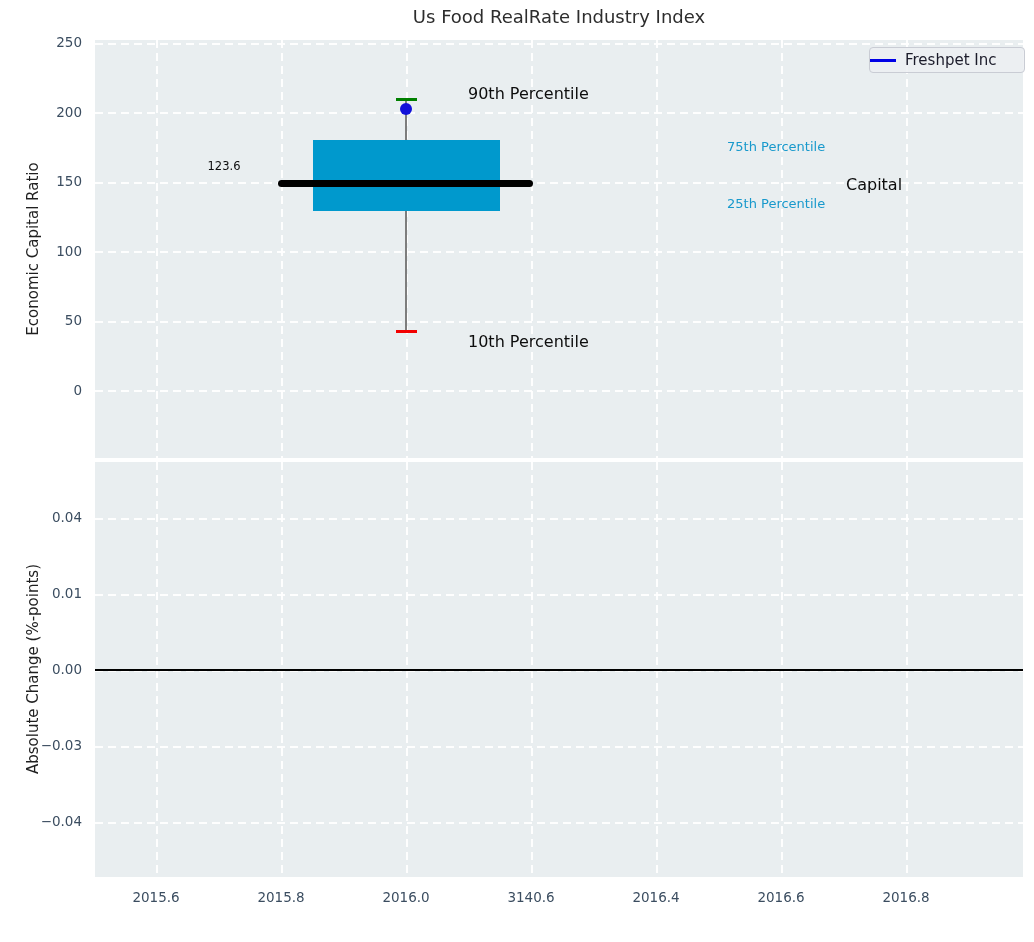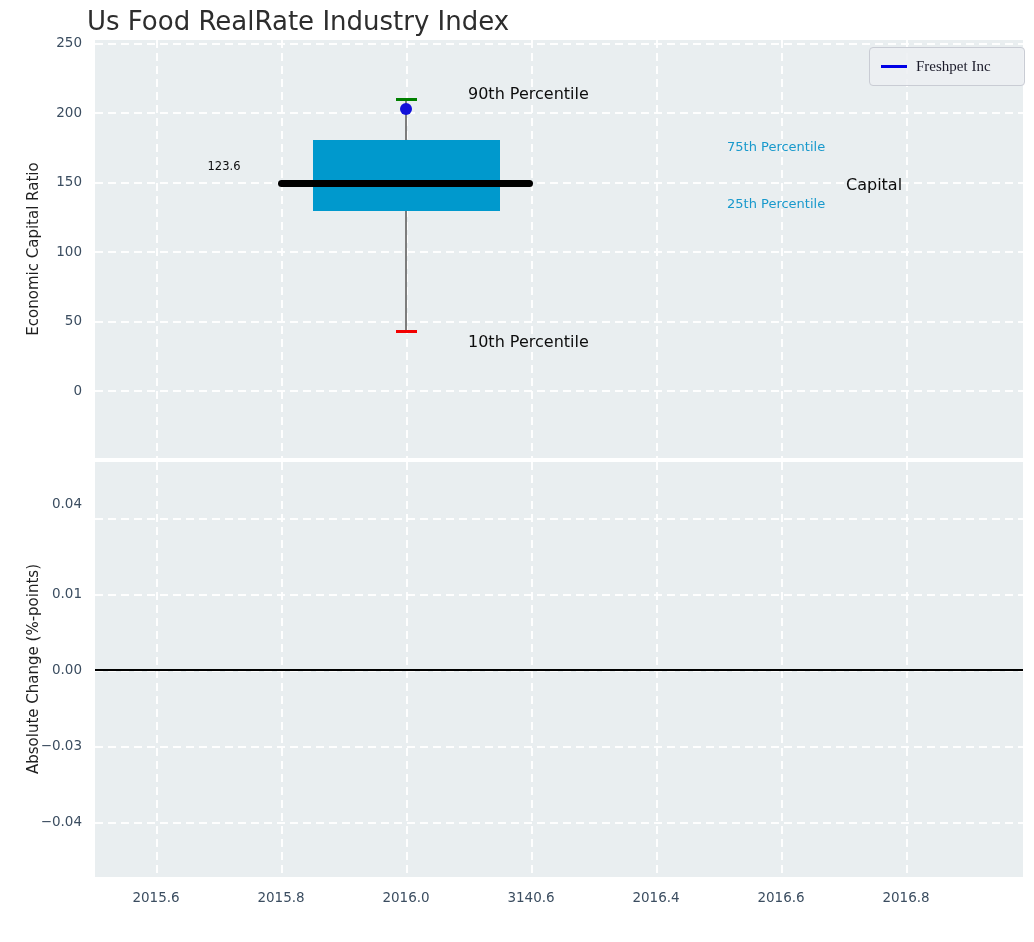--- a/index.html
+++ b/index.html
@@ -1,20 +1,20 @@
 <!DOCTYPE html>
 <html><head>
 <meta charset="utf-8">
 <style>
   * { margin:0; padding:0; box-sizing:border-box; }
   body { background:#ffffff; font-family:"DejaVu Sans","Liberation Sans",sans-serif; }
   .fig { position:relative; width:1034px; height:942px; background:#ffffff; overflow:hidden; }
 
-  .title { position:absolute; left:87px; top:6px; width:928px; 
-           font-size:26px; color:#2d2d2d; }
+  .title { position:absolute; left:95px; top:6px; width:928px; text-align:center;
+           font-size:18px; color:#2d2d2d; }
 
   .plot { position:absolute; left:95px; width:928px; background:#e9eef0; }
   .plot.top { top:40px; height:418px; }
   .plot.bottom { top:462px; height:415px; }
 
   .gv { position:absolute; top:0; bottom:0; width:2px;
         background:repeating-linear-gradient(to bottom, rgba(255,255,255,.95) 0 8px, rgba(255,255,255,0) 8px 13px); }
   .gh { position:absolute; left:0; right:0; height:2px;
         background:repeating-linear-gradient(to right, rgba(255,255,255,.95) 0 8px, rgba(255,255,255,0) 8px 13px); }
 
@@ -36,23 +36,23 @@
   .median-line { position:absolute; left:183px; top:140px; width:255px; height:7px;
                  background:#000; border-radius:3.5px; }
   .dot { position:absolute; left:305px; top:63px; width:12px; height:12px;
          border-radius:50%; background:#1111d9; }
 
   .ann { position:absolute; color:#0d0d0d; white-space:nowrap; }
   .ann.big { font-size:16px; }
   .ann.cyan { font-size:13px; color:#1899cc; }
   .ann.val { font-size:11.5px; width:48px; text-align:center; }
 
-  .legend { position:absolute; left:774px; top:7px; width:156px; height:39px;
+  .legend { position:absolute; left:774px; top:7px; width:156px; height:26px;
             background:rgba(236,239,242,.85); border:1px solid #c9ccd4; border-radius:4px;
-            display:flex; align-items:center; padding-left:11px;font-family:Liberation Serif, serif; }
+            display:flex; align-items:center; padding-left:0; }
   .legend .line { width:26px; height:3px; background:#0000e6; margin-right:9px; }
   .legend .txt { font-size:15px; color:#1b1b2a; }
 
   .zero-line { position:absolute; left:0; right:0; top:207px; height:2px; background:#000; }
 </style>
 </head>
 <body>
 
 <div class="fig">
 
@@ -113,21 +113,21 @@
     <div class="zero-line"></div>
   </div>
 
   <div class="ytick" style="top:34px">250</div>
   <div class="ytick" style="top:104px">200</div>
   <div class="ytick" style="top:173px">150</div>
   <div class="ytick" style="top:243px">100</div>
   <div class="ytick" style="top:312px">50</div>
   <div class="ytick" style="top:382px">0</div>
 
-  <div class="ytick" style="top:495px">0.04</div>
+  <div class="ytick" style="top:509px">0.04</div>
   <div class="ytick" style="top:585px">0.01</div>
   <div class="ytick" style="top:661px">0.00</div>
   <div class="ytick" style="top:737px">−0.03</div>
   <div class="ytick" style="top:813px">−0.04</div>
 
   <div class="xtick" style="left:121px">2015.6</div>
   <div class="xtick" style="left:246px">2015.8</div>
   <div class="xtick" style="left:371px">2016.0</div>
   <div class="xtick" style="left:496px">3140.6</div>
   <div class="xtick" style="left:621px">2016.4</div>

